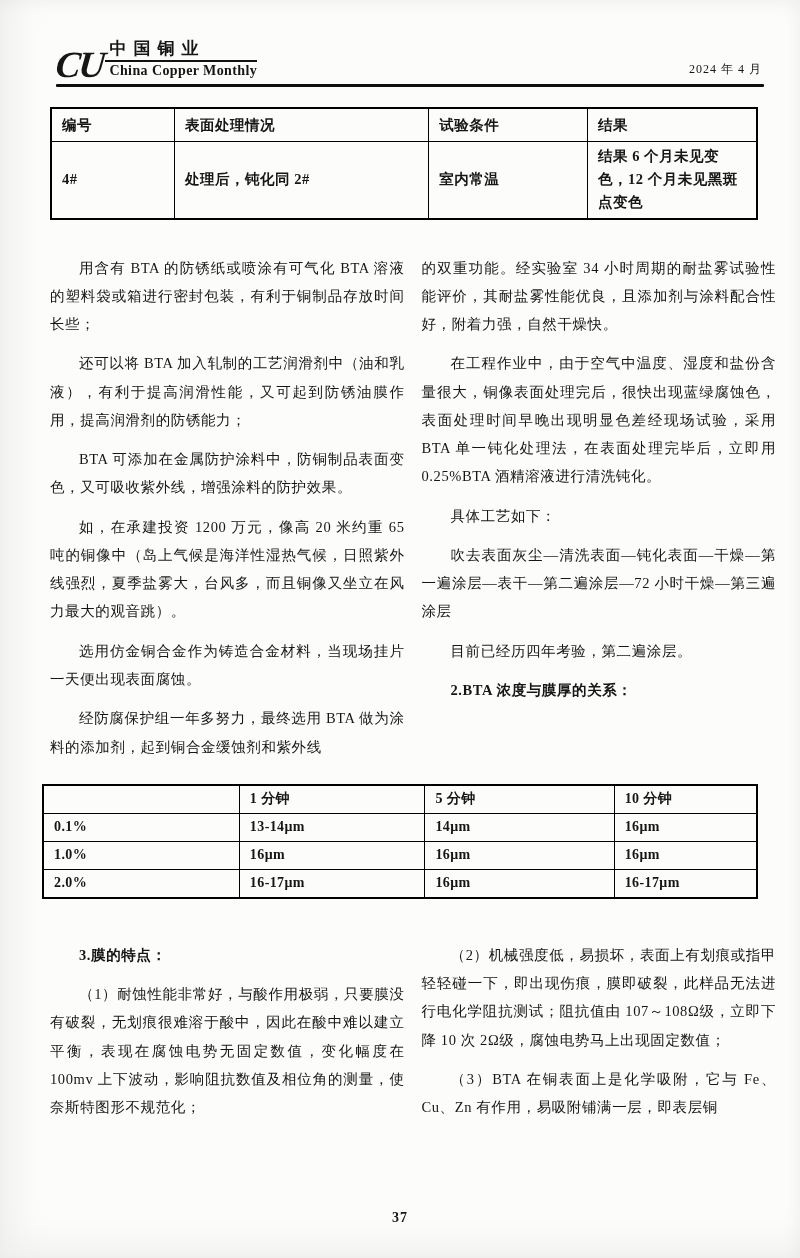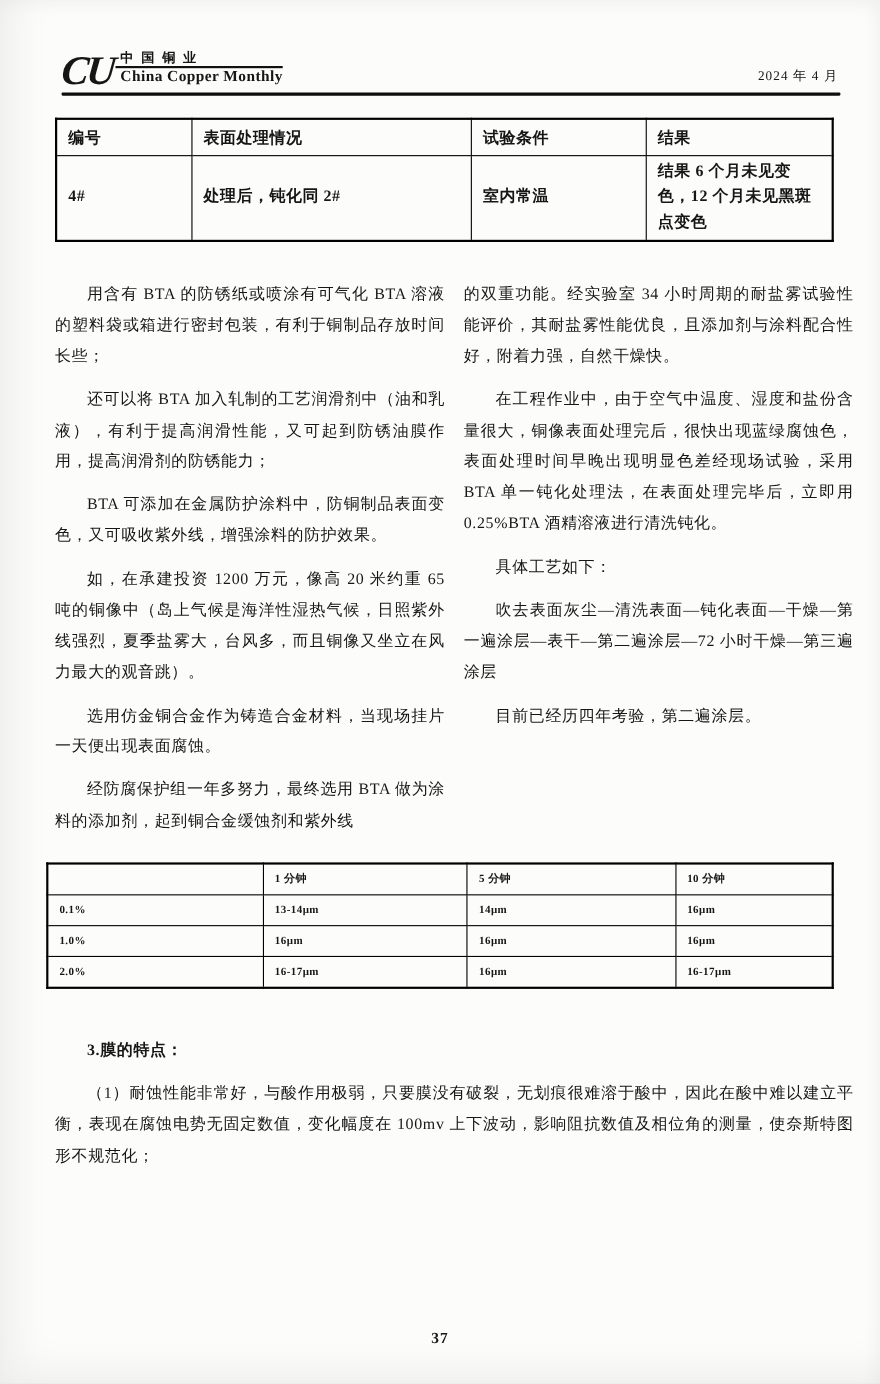--- a/index.html
+++ b/index.html
@@ -17,39 +17,39 @@
   }
   
   .masthead{display:flex;justify-content:space-between;align-items:flex-end;height:52px;}
   .logo{display:flex;align-items:flex-end;margin-left:6px;}
   .logo-cu{
     font-style:italic;font-weight:bold;font-size:37px;line-height:.78;
     letter-spacing:-2px;transform:skewX(-6deg);
   }
   .logo-text{display:flex;flex-direction:column;margin-left:2px;}
   .logo-cn{
-    font-weight:bold;font-size:12px;letter-spacing:7px;
+    font-weight:bold;font-size:17px;letter-spacing:7px;
     border-bottom:2.5px solid #111;padding:0 2px 1px 4px;line-height:1.2;
   }
   .logo-en{font-size:14px;font-weight:bold;letter-spacing:.4px;padding:1px 0 0 4px;line-height:1.2;}
   .issue-date{font-size:12px;letter-spacing:1px;padding-right:14px;padding-bottom:2px;}
   .rule{height:3px;background:#0e0e0e;margin:4px 12px 0 6px;border-radius:1px;}
 
   
   table{border-collapse:collapse;table-layout:fixed;}
   .t1{width:708px;margin:20px 0 0 0;border:2.5px solid #000;}
   .t1 th,.t1 td{border:1.6px solid #000;text-align:left;vertical-align:middle;
       font-size:14.5px;letter-spacing:.5px;padding:3px 10px;}
   .t1 th{font-weight:bold;height:26px;}
   .t1 td{font-weight:600;height:52px;line-height:1.6;}
   .t1 col.c1{width:17.5%}.t1 col.c2{width:36%}.t1 col.c3{width:22.5%}.t1 col.c4{width:24%}
 
   .t2{width:716px;margin:12px 0 0 -8px;border:2.2px solid #000;}
   .t2 th,.t2 td{border:1.6px solid #000;text-align:left;vertical-align:middle;
-      font-size:10px;letter-spacing:.4px;padding:2px 10px;height:23px;font-weight:600;}
+      font-size:14px;letter-spacing:.4px;padding:2px 10px;height:23px;font-weight:600;}
   .t2 th{font-weight:bold;}
   .t2 col.c1{width:27.5%}.t2 col.c2{width:26%}.t2 col.c3{width:26.5%}.t2 col.c4{width:20%}
 
   
   .cols{display:flex;gap:17px;margin-top:34px;}
   .cols.bottom{margin-top:42px;}
   .col{flex:1;min-width:0;}
   .para{
     margin:0 0 11px 0;
     font-size:14.5px;line-height:1.95;letter-spacing:.6px;
@@ -113,20 +113,21 @@
       <p class="para">如，在承建投资 1200 万元，像高 20 米约重 65 吨的铜像中（岛上气候是海洋性湿热气候，日照紫外线强烈，夏季盐雾大，台风多，而且铜像又坐立在风力最大的观音跳）。</p>
       <p class="para">选用仿金铜合金作为铸造合金材料，当现场挂片一天便出现表面腐蚀。</p>
       <p class="para">经防腐保护组一年多努力，最终选用 BTA 做为涂料的添加剂，起到铜合金缓蚀剂和紫外线</p>
     </div>
     <div class="col">
       <p class="para cont">的双重功能。经实验室 34 小时周期的耐盐雾试验性能评价，其耐盐雾性能优良，且添加剂与涂料配合性好，附着力强，自然干燥快。</p>
       <p class="para">在工程作业中，由于空气中温度、湿度和盐份含量很大，铜像表面处理完后，很快出现蓝绿腐蚀色，表面处理时间早晚出现明显色差经现场试验，采用 BTA 单一钝化处理法，在表面处理完毕后，立即用 0.25%BTA 酒精溶液进行清洗钝化。</p>
       <p class="para">具体工艺如下：</p>
       <p class="para">吹去表面灰尘—清洗表面—钝化表面—干燥—第一遍涂层—表干—第二遍涂层—72 小时干燥—第三遍涂层</p>
       <p class="para">目前已经历四年考验，第二遍涂层。</p>
+      <p class="para heading">2.BTA 浓度与膜厚的关系：</p>
     </div>
   </section>
 
   <table class="t2">
     <colgroup>
         <col class="c1">
         <col class="c2">
         <col class="c3">
         <col class="c4">
       </colgroup>
@@ -158,19 +159,23 @@
         <td>16-17μm</td>
       </tr>
     </tbody>
   </table>
 
   <section class="cols bottom">
     <div class="col">
       <p class="para heading">3.膜的特点：</p>
       <p class="para">（1）耐蚀性能非常好，与酸作用极弱，只要膜没有破裂，无划痕很难溶于酸中，因此在酸中难以建立平衡，表现在腐蚀电势无固定数值，变化幅度在 100mv 上下波动，影响阻抗数值及相位角的测量，使奈斯特图形不规范化；</p>
     </div>
+    <div class="col">
+      <p class="para">（2）机械强度低，易损坏，表面上有划痕或指甲轻轻碰一下，即出现伤痕，膜即破裂，此样品无法进行电化学阻抗测试；阻抗值由 107～108Ω级，立即下降 10 次 2Ω级，腐蚀电势马上出现固定数值；</p>
+      <p class="para">（3）BTA 在铜表面上是化学吸附，它与 Fe、Cu、Zn 有作用，易吸附铺满一层，即表层铜</p>
+    </div>
   </section>
 
   <footer class="pagefoot">
     <span class="pageno">37</span>
   </footer>
 
 </div>
 
 </body></html>

